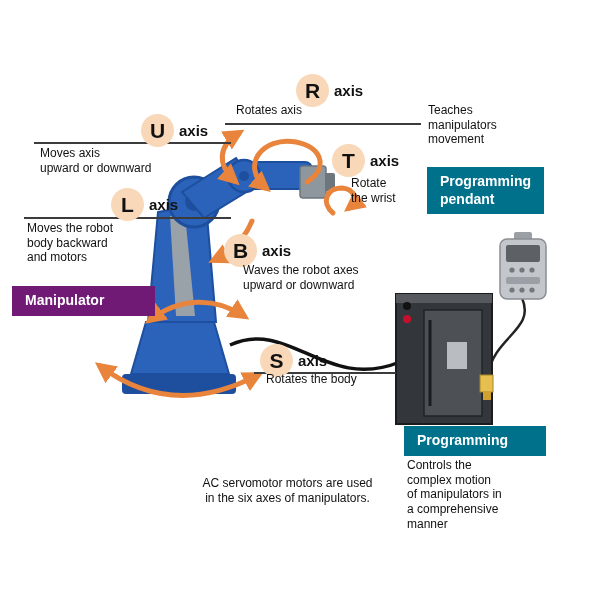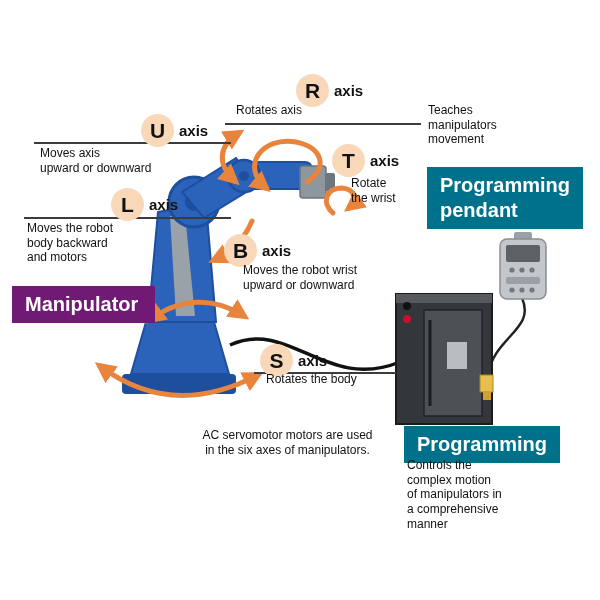--- a/index.html
+++ b/index.html
@@ -18,24 +18,24 @@
     display:flex; align-items:center; justify-content:center;
     font-weight:700; font-size:21px; color:#111;
   }
   .word { font-weight:700; font-size:15px; color:#111; }
   .desc {
     position:absolute; font-size:12px; line-height:1.22;
     white-space:pre-line; z-index:3; color:#111;
   }
   .rule { position:absolute; height:1.5px; background:#3c3c3c; z-index:2; }
   .badge {
-    position:absolute; color:#fff; font-weight:700; font-size:20px;
+    position:absolute; color:#fff; font-weight:700; font-size:14px;
     line-height:1.25; padding:6px 13px; white-space:pre-line; z-index:3;
   }
-  .note-center { text-align:center; }
+  .note-center { text-align:center;margin-top:48px; }
 </style>
 </head>
 <body>
 
 <svg class="scene" width="600" height="600" viewBox="0 0 600 600" xmlns="http://www.w3.org/2000/svg">
   <defs>
     <marker id="ah" viewBox="0 0 10 10" refX="7" refY="5" markerWidth="4.2" markerHeight="4.2" orient="auto-start-reverse">
       <path d="M0,0 L10,5 L0,10 Z" fill="#e8843c"></path>
     </marker>
   </defs>
@@ -121,21 +121,21 @@
 </div>
 <div class="rule" style="left:24px;top:217px;width:207px"></div>
 <div class="desc" style="left:27px;top:221px">Moves the robot
 body backward
 and motors</div>
 
 <div class="axis-head" style="left:224px;top:234px">
   <span class="circ" style="background: rgb(248, 216, 184);">B</span>
   <span class="word">axis</span>
 </div>
-<div class="desc" style="left:243px;top:263px">Moves the robot wrist
+<div class="desc" style="left:243px;top:263px">Waves the robot axes
 upward or downward</div>
 
 <div class="axis-head" style="left:260px;top:344px">
   <span class="circ" style="background: rgb(248, 216, 184);">S</span>
   <span class="word">axis</span>
 </div>
 <div class="rule" style="left:254px;top:372px;width:142px"></div>
 <div class="desc" style="left:266px;top:372px">Rotates the body</div>
 
 <div class="desc" style="left:428px;top:103px">Teaches

